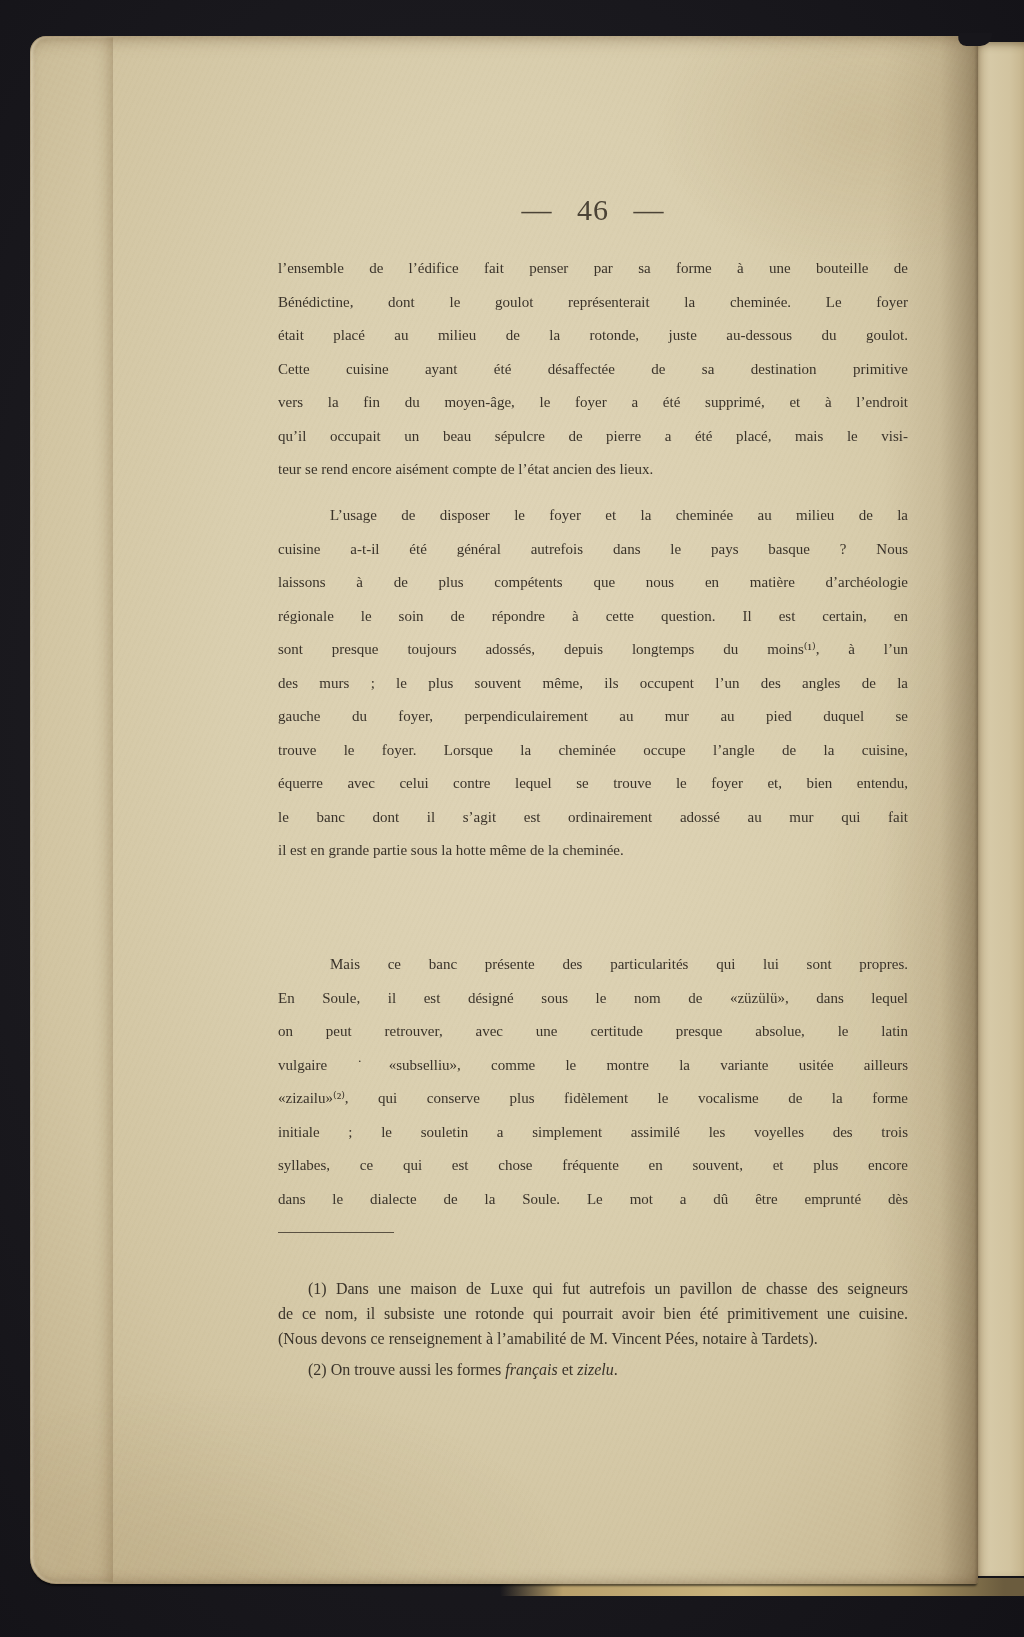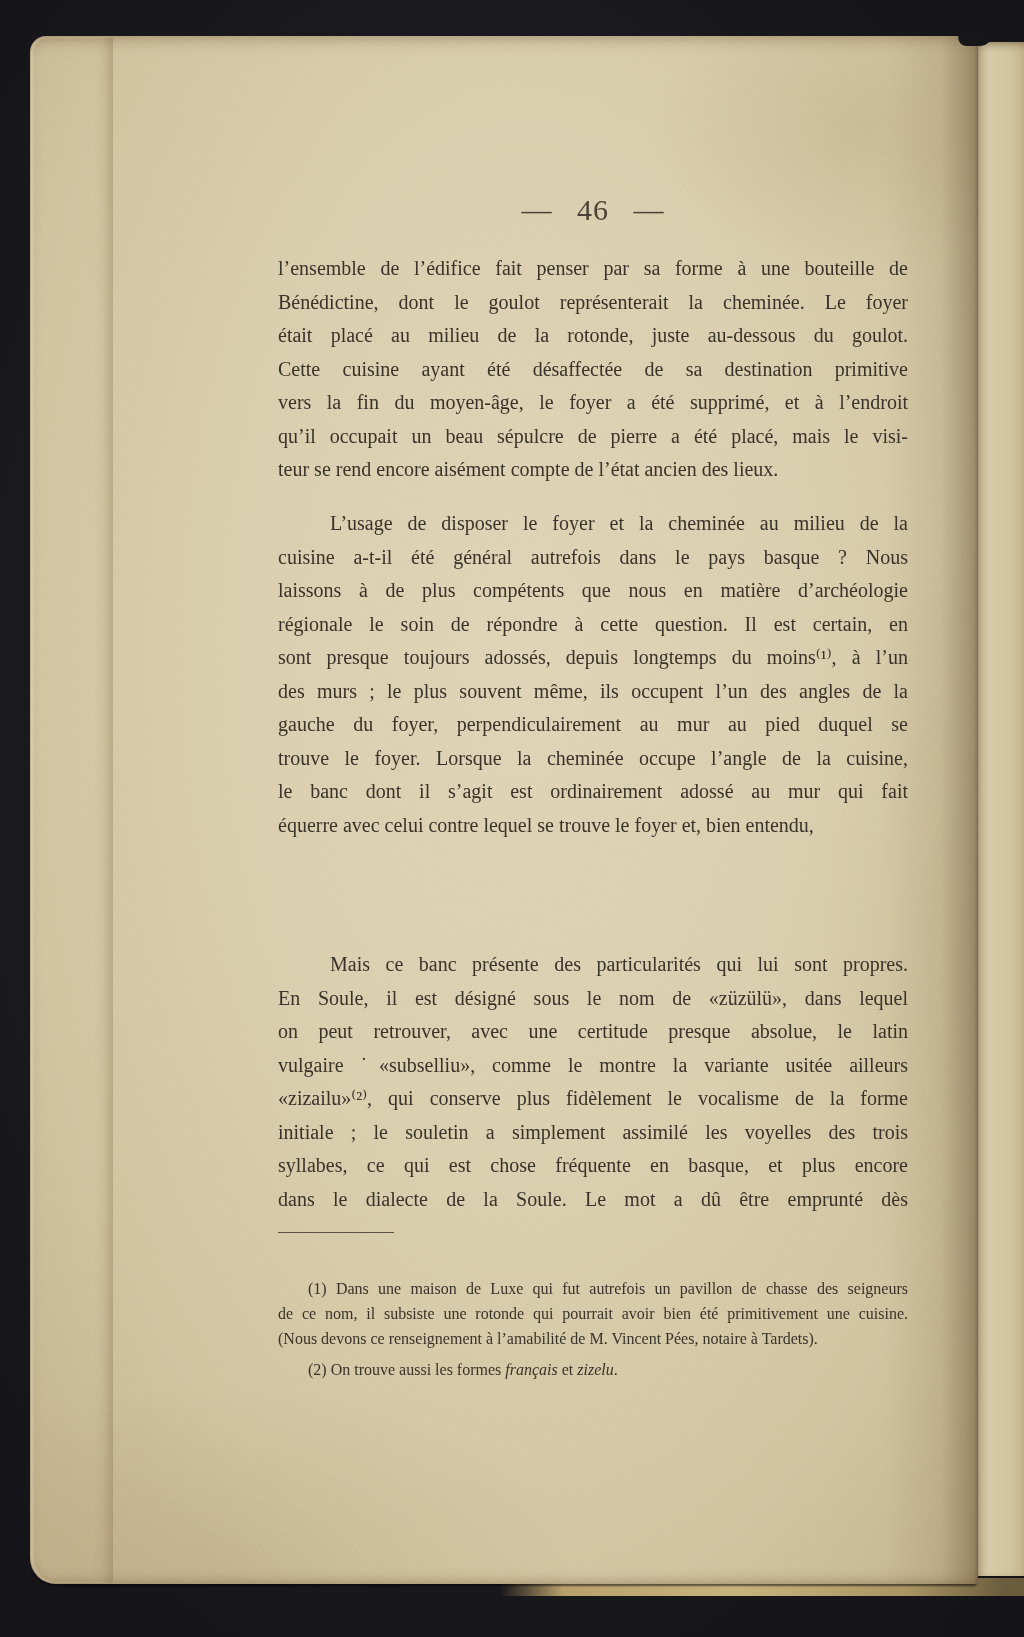--- a/index.html
+++ b/index.html
@@ -61,25 +61,25 @@
     background:
       repeating-linear-gradient(115deg, rgba(120,95,60,.03) 0 2px, rgba(0,0,0,0) 2px 5px),
       repeating-linear-gradient(23deg, rgba(255,255,240,.03) 0 3px, rgba(0,0,0,0) 3px 7px);
   }
   
   .ink { color:#3a332a; }
   .page-number {
     position:absolute; left:278px; top:193px; width:630px;
     text-align:center; font-size:30px; color:#4b4336; word-spacing:16px; letter-spacing:1px;
   }
-  .text-block { position:absolute; left:278px; width:630px; font-size:20px; line-height:33.5px; }
+  .text-block { position:absolute; left:278px; width:630px; font-size:15px; line-height:33.5px; }
   .para .line { text-align:justify; text-align-last:justify; }
   .para.no-force .line:last-child { text-align-last:left; }
   .para.indent .line:first-child { text-indent:52px; }
-  .p1 { top:252px; } .p2 { top:499px;margin-top:8px; } .p3 { top:948px; }
+  .p1 { top:252px; } .p2 { top:499px; } .p3 { top:948px; }
   .text-block.fn { font-size:16px; line-height:25px;margin-top:28px; }
   .fn1 { top:1248px; } .fn2-block { top:1329px; }
   .fn1 .line:first-child { text-indent:30px; }
   .fn2-line { text-indent:30px; }
   .footnote-rule { position:absolute; left:278px; top:1232px; width:116px; height:1px; background:#5a5142; }
 </style>
 </head>
 <body>
 
 <div class="stage">
@@ -107,31 +107,32 @@
         </div>
       <div class="text-block para no-force indent p2 ink">
           <div class="line">L’usage de disposer le foyer et la cheminée au milieu de la</div>
           <div class="line">cuisine a-t-il été général autrefois dans le pays basque ? Nous</div>
           <div class="line">laissons à de plus compétents que nous en matière d’archéologie</div>
           <div class="line">régionale le soin de répondre à cette question. Il est certain, en</div>
           <div class="line">sont presque toujours adossés, depuis longtemps du moins⁽¹⁾, à l’un</div>
           <div class="line">des murs ; le plus souvent même, ils occupent l’un des angles de la</div>
           <div class="line">gauche du foyer, perpendiculairement au mur au pied duquel se</div>
           <div class="line">trouve le foyer. Lorsque la cheminée occupe l’angle de la cuisine,</div>
+          <div class="line">équerre avec celui contre lequel se trouve le foyer et, bien entendu,</div>
           <div class="line">le banc dont il s’agit est ordinairement adossé au mur qui fait</div>
-          <div class="line">équerre avec celui contre lequel se trouve le foyer et, bien entendu,</div>
+          <div class="line">il est en grande partie sous la hotte même de la cheminée.</div>
         </div>
       <div class="text-block para indent p3 ink">
           <div class="line">Mais ce banc présente des particularités qui lui sont propres.</div>
           <div class="line">En Soule, il est désigné sous le nom de «züzülü», dans lequel</div>
           <div class="line">on peut retrouver, avec une certitude presque absolue, le latin</div>
           <div class="line">vulgaire ˙«subselliu», comme le montre la variante usitée ailleurs</div>
           <div class="line">«zizailu»⁽²⁾, qui conserve plus fidèlement le vocalisme de la forme</div>
           <div class="line">initiale ; le souletin a simplement assimilé les voyelles des trois</div>
-          <div class="line">syllabes, ce qui est chose fréquente en basque, et plus encore</div>
+          <div class="line">syllabes, ce qui est chose fréquente en souvent, et plus encore</div>
           <div class="line">dans le dialecte de la Soule. Le mot a dû être emprunté dès</div>
         </div>
 
       <div class="footnote-rule"></div>
 
       <div class="text-block para no-force fn fn1 ink">
           <div class="line">(1) Dans une maison de Luxe qui fut autrefois un pavillon de chasse des seigneurs</div>
           <div class="line">de ce nom, il subsiste une rotonde qui pourrait avoir bien été primitivement une cuisine.</div>
           <div class="line">(Nous devons ce renseignement à l’amabilité de M. Vincent Pées, notaire à Tardets).</div>
         </div>

